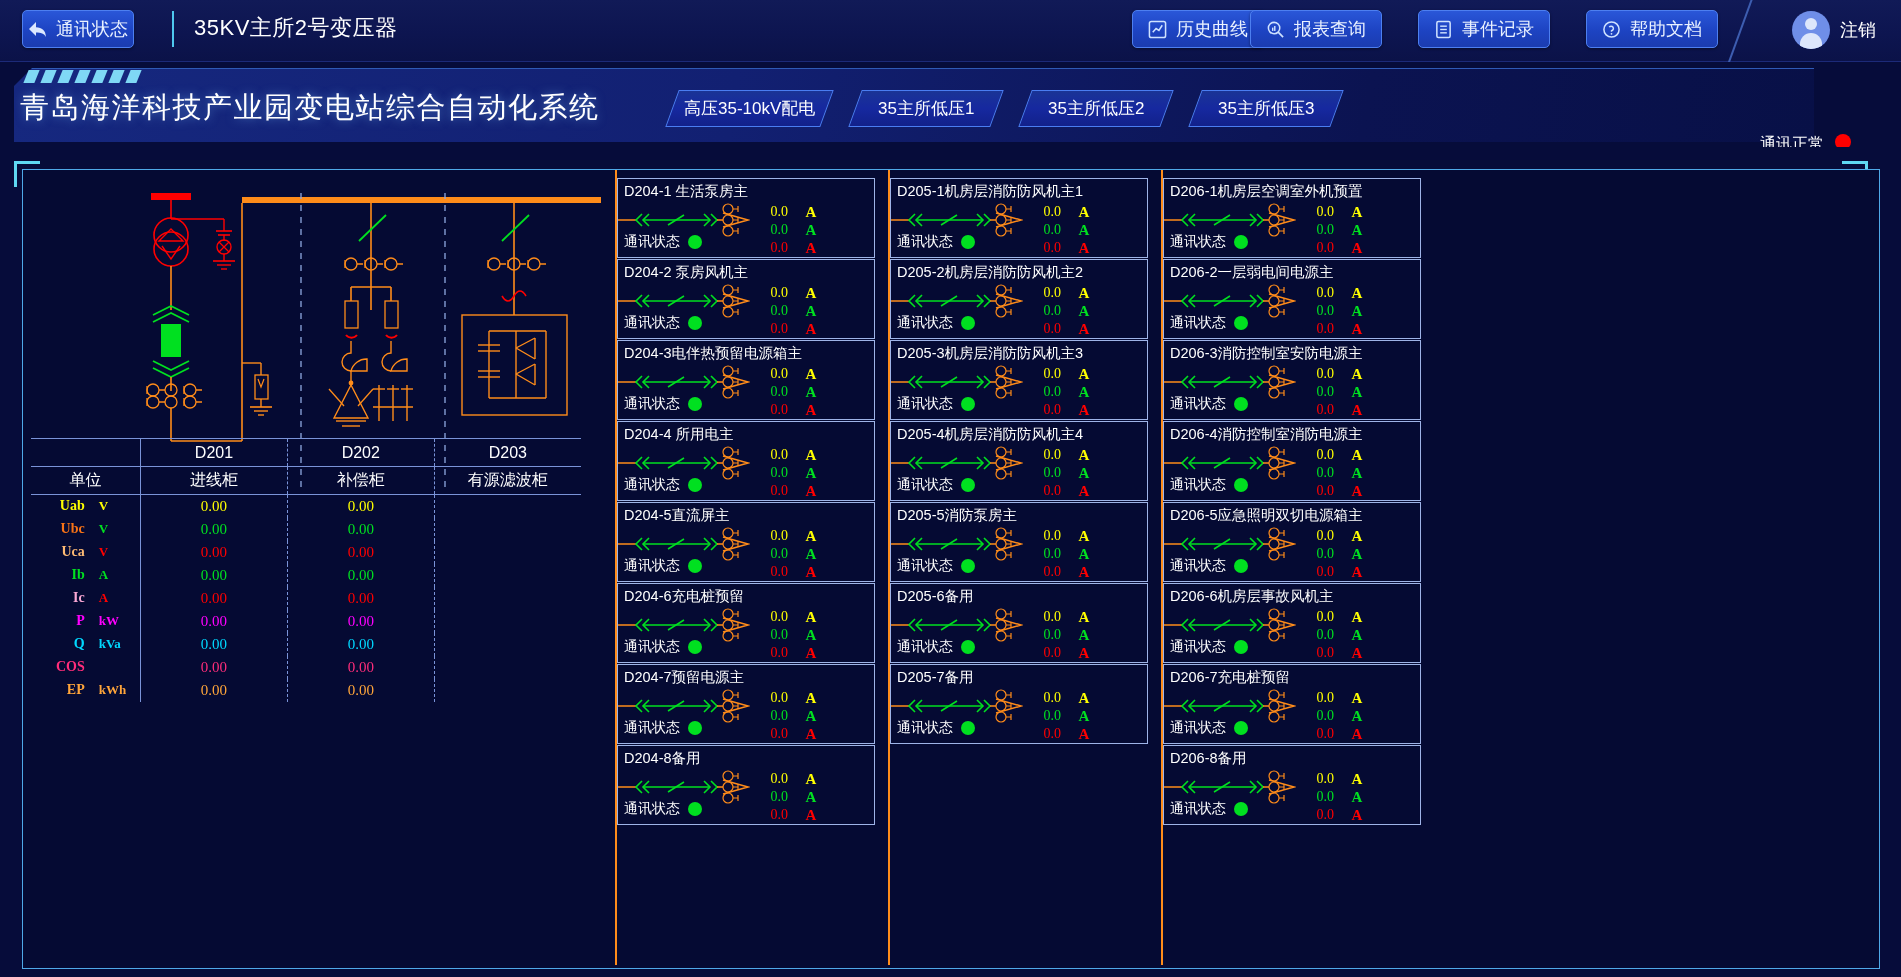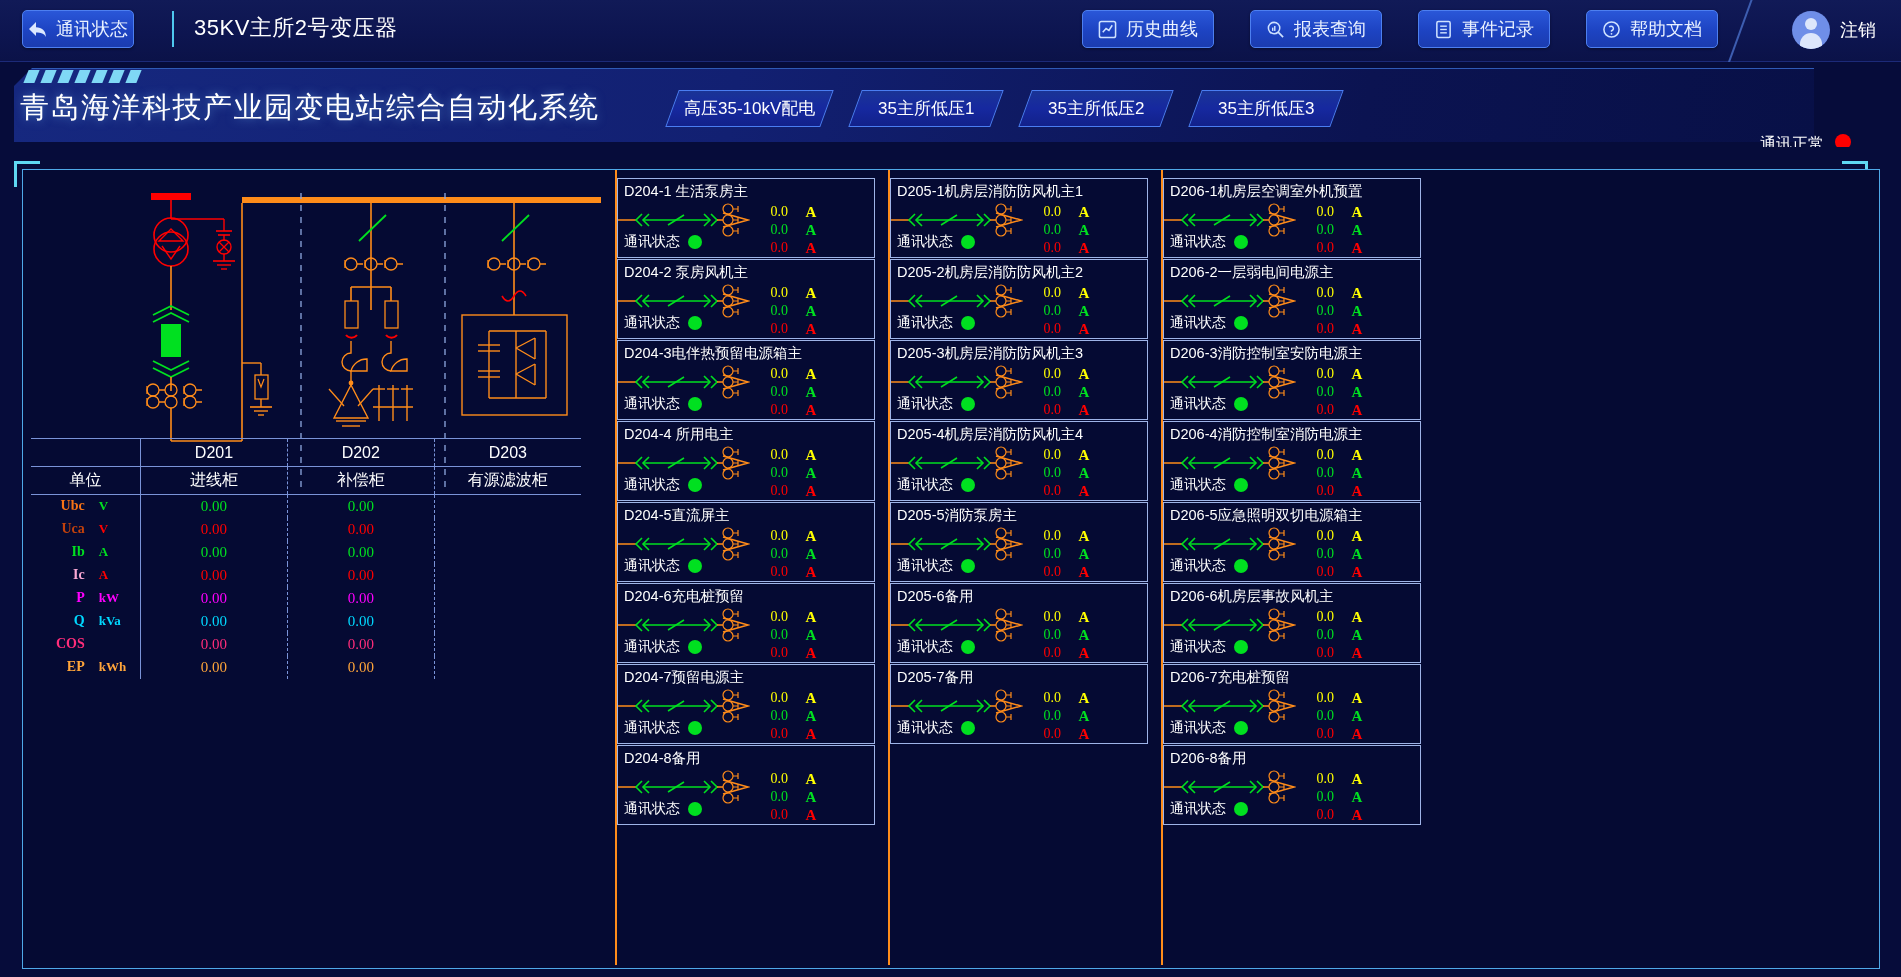--- a/index.html
+++ b/index.html
@@ -23,21 +23,21 @@
     border: 1px solid #4d7ff0;
     border-radius: 5px;
     color: #eaf2ff;
     font-size: 18px;
     height: 38px;
     cursor: pointer;
     box-shadow: 0 1px 3px rgba(0,0,0,.4);
   }
   .btn svg { display:block; }
   #btn-home { left: 22px; top: 10px; width: 112px; }
-  #btn-curve { left: 1082px; top: 10px; width: 132px; }
+  #btn-curve { left: 1132px; top: 10px; width: 132px; }
   #btn-report { left: 1250px; top: 10px; width: 132px; }
   #btn-event { left: 1418px; top: 10px; width: 132px; }
   #btn-help { left: 1586px; top: 10px; width: 132px; }
 
   #title-divider {
     position: absolute; left: 172px; top: 11px; width: 2px; height: 36px;
     background: #4fc8ef;
   }
   #main-title {
     position: absolute; left: 194px; top: 13px;
@@ -438,28 +438,35 @@
             <td class="c-v vdash">D202</td>
             <td class="c-v">D203</td>
           </tr>
           <tr class="unit-row">
             <td colspan="2" class="vline">单位</td>
             <td class="c-v vdash">进线柜</td>
             <td class="c-v vdash">补偿柜</td>
             <td class="c-v">有源滤波柜</td>
           </tr>
           <tr>
+            <td class="c-name" style="color: rgb(255, 255, 0);">Uab</td>
+            <td class="c-unit vline" style="color: rgb(255, 255, 0); font-size: 13px;">V</td>
+            <td class="c-v vdash" style="color: rgb(255, 255, 0); font-size: 15px;">0.00</td>
+            <td class="c-v vdash" style="color: rgb(255, 255, 0); font-size: 15px;">0.00</td>
+            <td class="c-v" style="color: rgb(255, 255, 0); font-size: 15px;"></td>
+          </tr>
+          <tr>
             <td class="c-name" style="color: #f97316;">Ubc</td>
             <td class="c-unit vline" style="color: rgb(0, 224, 32); font-size: 13px;">V</td>
             <td class="c-v vdash" style="color: rgb(0, 224, 32); font-size: 15px;">0.00</td>
             <td class="c-v vdash" style="color: rgb(0, 224, 32); font-size: 15px;">0.00</td>
             <td class="c-v" style="color: rgb(0, 224, 32); font-size: 15px;"></td>
           </tr>
           <tr>
-            <td class="c-name" style="color: #c2410c;">Uca</td>
+            <td class="c-name" style="color: #fdba74;">Uca</td>
             <td class="c-unit vline" style="color: rgb(255, 0, 0); font-size: 13px;">V</td>
             <td class="c-v vdash" style="color: rgb(255, 0, 0); font-size: 15px;">0.00</td>
             <td class="c-v vdash" style="color: rgb(255, 0, 0); font-size: 15px;">0.00</td>
             <td class="c-v" style="color: rgb(255, 0, 0); font-size: 15px;"></td>
           </tr>
           <tr>
             <td class="c-name" style="color: rgb(0, 224, 32);">Ib</td>
             <td class="c-unit vline" style="color: rgb(0, 224, 32); font-size: 13px;">A</td>
             <td class="c-v vdash" style="color: rgb(0, 224, 32); font-size: 15px;">0.00</td>
             <td class="c-v vdash" style="color: rgb(0, 224, 32); font-size: 15px;">0.00</td>

